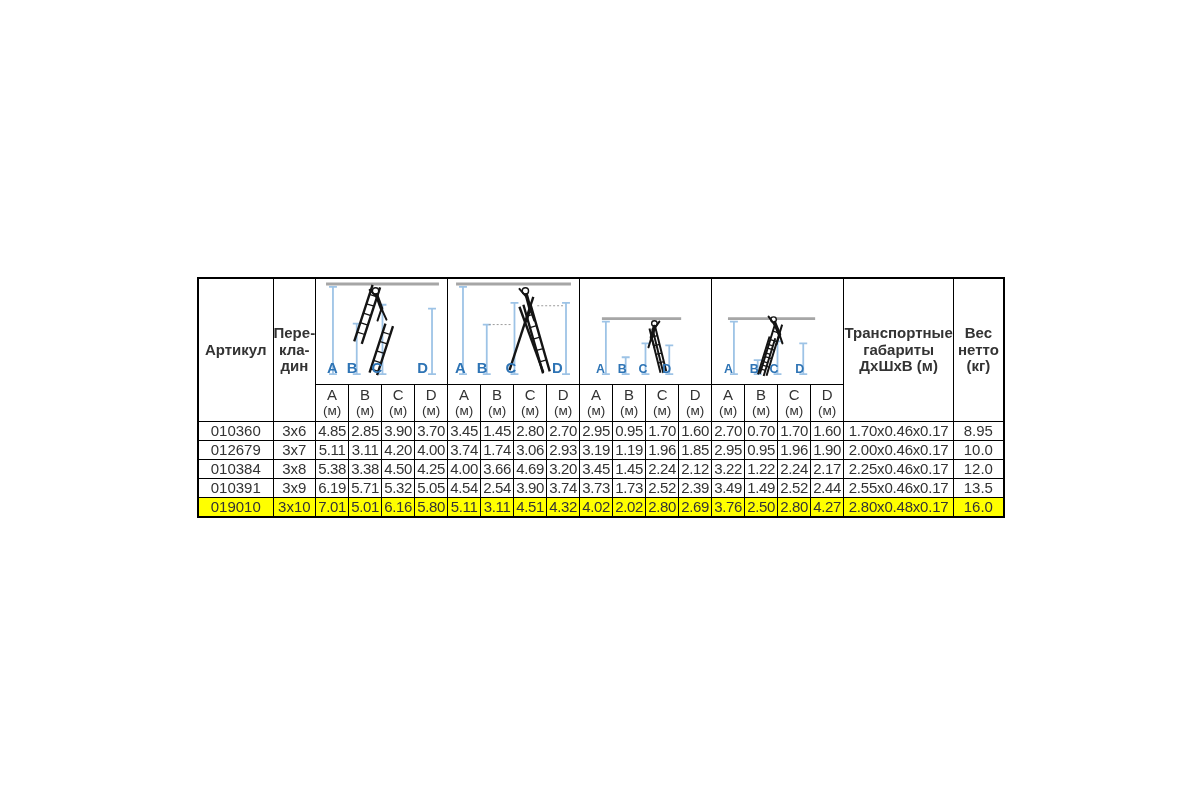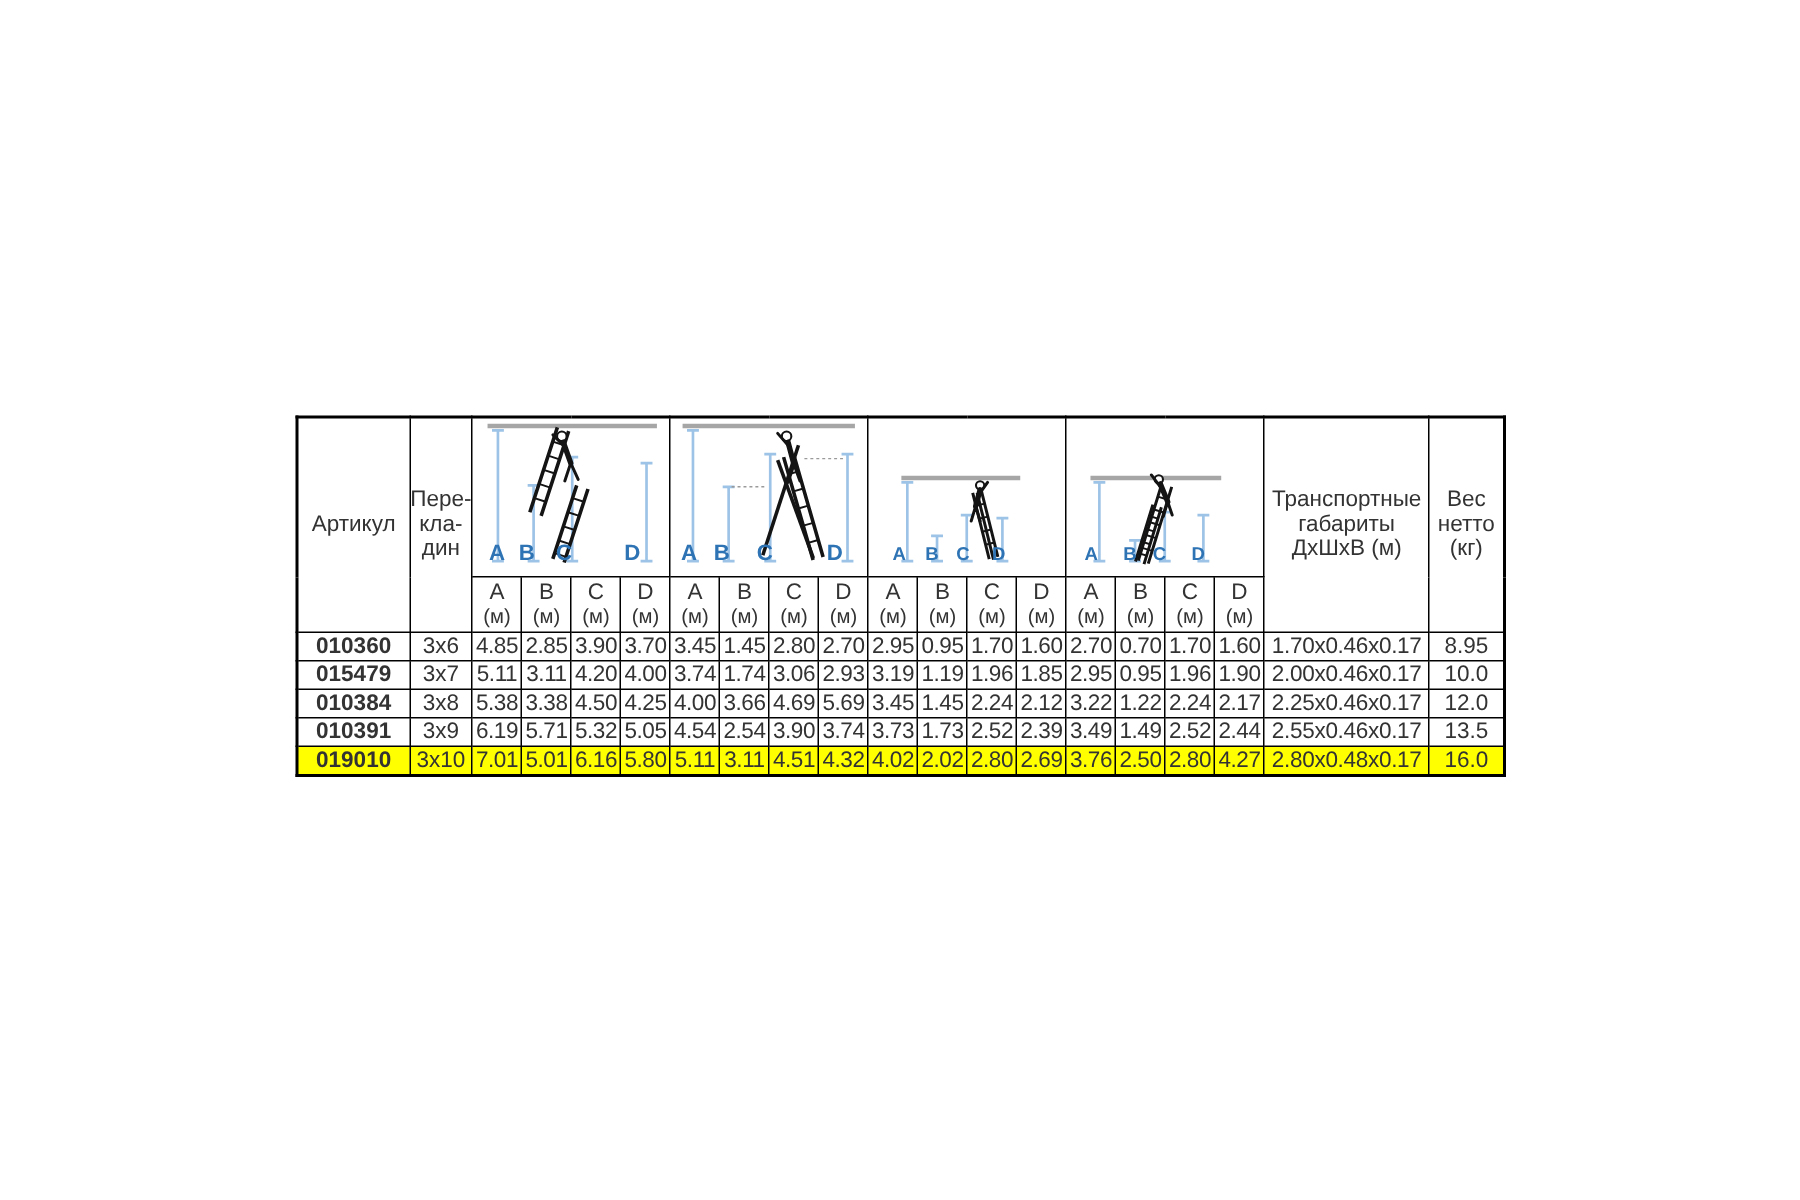--- a/index.html
+++ b/index.html
@@ -24,32 +24,32 @@
     white-space:nowrap;color:var(--txt);font-size:15px;line-height:1.1;}
 
   
   col.c-article{width:75px;}
   col.c-rungs{width:38px;}
   col.c-val{width:33px;}
   col.c-transport{width:110px;}
   col.c-weight{width:50px;}
 
   
-  td.hcell{vertical-align:top;font-weight:normal;color:var(--hdr);font-size:15.5px;line-height:17px;padding-top:2px;}
+  td.hcell{vertical-align:top;font-weight:bold;color:var(--hdr);font-size:15.5px;line-height:17px;padding-top:2px;}
   td.hdr-bottom{border-bottom:2px solid #000;}
   tr.diagram-row{height:106px;}
   tr.diagram-row td.diag{vertical-align:bottom;}
   tr.subheader{height:37px;}
   tr.subheader td{vertical-align:top;padding-top:1px;}
   tr.subheader .dletter{font-size:15px;line-height:17px;color:var(--txt);}
   tr.subheader .dunit{font-size:13.5px;line-height:15px;color:var(--txt);}
 
   
   tr.datarow{height:19px;}
-  td.article{font-weight:bold;color:#000;}
+  td.article{font-weight:normal;color:#000;}
   td.val{letter-spacing:-0.3px;}
   td.transport{letter-spacing:-0.2px;}
   tr.highlight td{background:var(--highlight);}
 
   
   svg.diagram{display:block;margin:0 auto;}
   .ceil{stroke:var(--grayline);stroke-width:3;fill:none;}
   .mline{stroke:var(--lightblue);stroke-width:1.8;fill:none;}
   .dotted{stroke:#9a9a9a;stroke-width:1;stroke-dasharray:2 2;fill:none;}
   .lad{stroke:#141414;stroke-width:2.4;fill:none;}
@@ -295,21 +295,21 @@
     <td class="val">1.70</td>
     <td class="val">1.60</td>
     <td class="val">2.70</td>
     <td class="val">0.70</td>
     <td class="val">1.70</td>
     <td class="val">1.60</td>
     <td class="transport">1.70x0.46x0.17</td>
     <td class="weight">8.95</td>
   </tr>
         <tr class="datarow">
-    <td class="article">015479</td>
+    <td class="article">012679</td>
     <td class="rungs">3x7</td>
     <td class="val">5.11</td>
     <td class="val">3.11</td>
     <td class="val">4.20</td>
     <td class="val">4.00</td>
     <td class="val">3.74</td>
     <td class="val">1.74</td>
     <td class="val">3.06</td>
     <td class="val">2.93</td>
     <td class="val">3.19</td>
@@ -326,21 +326,21 @@
         <tr class="datarow">
     <td class="article">010384</td>
     <td class="rungs">3x8</td>
     <td class="val">5.38</td>
     <td class="val">3.38</td>
     <td class="val">4.50</td>
     <td class="val">4.25</td>
     <td class="val">4.00</td>
     <td class="val">3.66</td>
     <td class="val">4.69</td>
-    <td class="val">5.69</td>
+    <td class="val">3.20</td>
     <td class="val">3.45</td>
     <td class="val">1.45</td>
     <td class="val">2.24</td>
     <td class="val">2.12</td>
     <td class="val">3.22</td>
     <td class="val">1.22</td>
     <td class="val">2.24</td>
     <td class="val">2.17</td>
     <td class="transport">2.25x0.46x0.17</td>
     <td class="weight">12.0</td>

